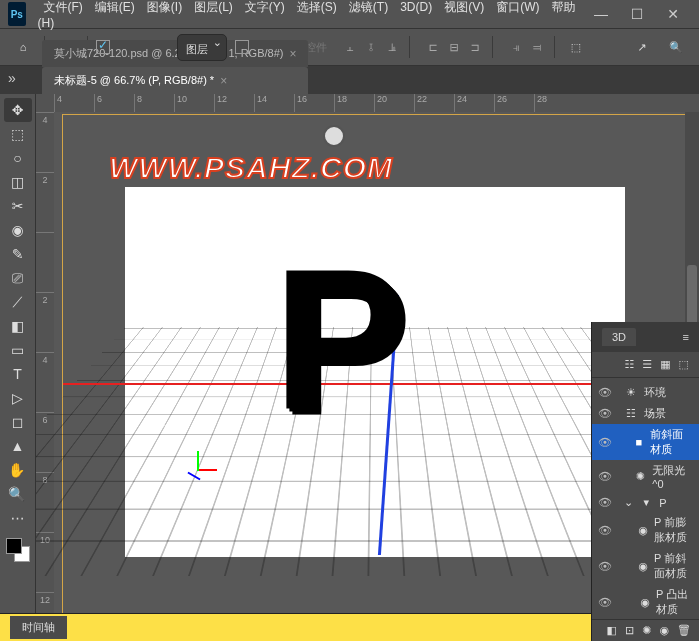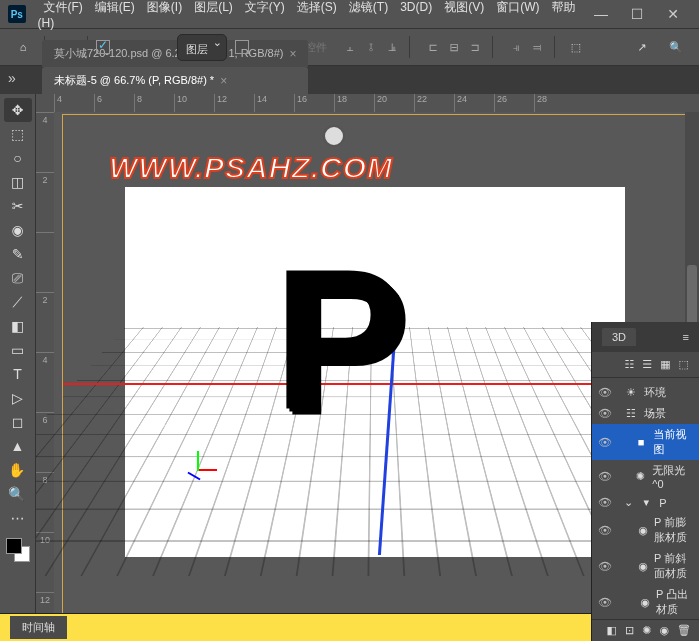--- a/index.html
+++ b/index.html
@@ -1,19 +1,19 @@
 <!DOCTYPE html>
 <html><head>
 <meta charset="utf-8">
 <style>
 * { margin: 0; padding: 0; box-sizing: border-box; font-family: "Microsoft YaHei", Arial, sans-serif; }
 body { background: #535353; width: 699px; height: 641px; overflow: hidden; font-size: 11px; color: #ccc; }
 
 .titlebar { height: 28px; background: #535353; display: flex; align-items: center; padding: 0 8px; }
-.titlebar .ps-icon { width: 18px; height: 18px; background: #001c33; color: #5fc5f1; font-weight: bold; display: flex; align-items: center; justify-content: center; font-size: 10px; border-radius: 2px; margin-right: 12px; }
+.titlebar .ps-icon { width: 18px; height: 24px; background: #001c33; color: #5fc5f1; font-weight: bold; display: flex; align-items: center; justify-content: center; font-size: 10px; border-radius: 2px; margin-right: 12px; }
 .titlebar .menu-item { padding: 2px 6px; cursor: pointer; color: #e0e0e0; font-size: 12px; }
 .winctrl { margin-left: auto; display: flex; }
 .winctrl div { width: 36px; height: 28px; display: flex; align-items: center; justify-content: center; color: #ccc; cursor: pointer; font-size: 14px; }
 
 .optionsbar { height: 38px; background: #535353; border-top: 1px solid #333; border-bottom: 1px solid #333; display: flex; align-items: center; padding: 0 10px; gap: 8px; }
 .optionsbar .icon-btn { width: 26px; height: 26px; display: flex; align-items: center; justify-content: center; border-radius: 3px; cursor: pointer; color: #ddd; }
 .optionsbar .divider { width: 1px; height: 22px; background: #3a3a3a; }
 .optionsbar .checkbox { width: 14px; height: 14px; border: 1px solid #999; display: inline-block; margin-right: 4px; position: relative; }
 .optionsbar .checkbox.checked::after { content: "✓"; position: absolute; top: -3px; left: 1px; color: #5fc5f1; font-size: 12px; }
 .optionsbar .dropdown { background: #3a3a3a; border: 1px solid #2a2a2a; padding: 7px 18px 3px 8px; border-radius: 5px; position: relative; color: #ddd; font-size: 11px; }
@@ -250,21 +250,21 @@
           <div class="tree-row">
             <span class="eye">👁</span>
             <span class="indent0"></span>
             <span class="ico">☷</span>
             <span>场景</span>
           </div>
           <div class="tree-row selected">
             <span class="eye">👁</span>
             <span class="indent1"></span>
             <span class="ico">■</span>
-            <span>当前视图</span>
+            <span>前斜面材质</span>
           </div>
           <div class="tree-row">
             <span class="eye">👁</span>
             <span class="indent1"></span>
             <span class="ico">✺</span>
             <span>无限光 ^0</span>
           </div>
           <div class="tree-row">
             <span class="eye">👁</span>
             <span class="indent0"></span>

